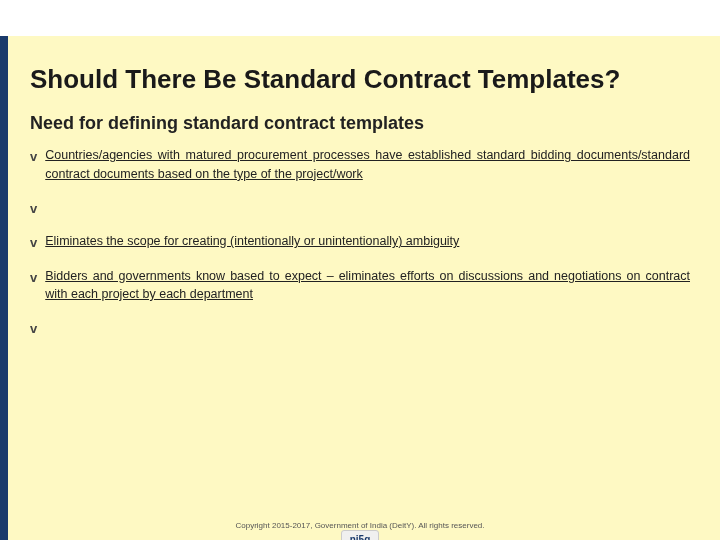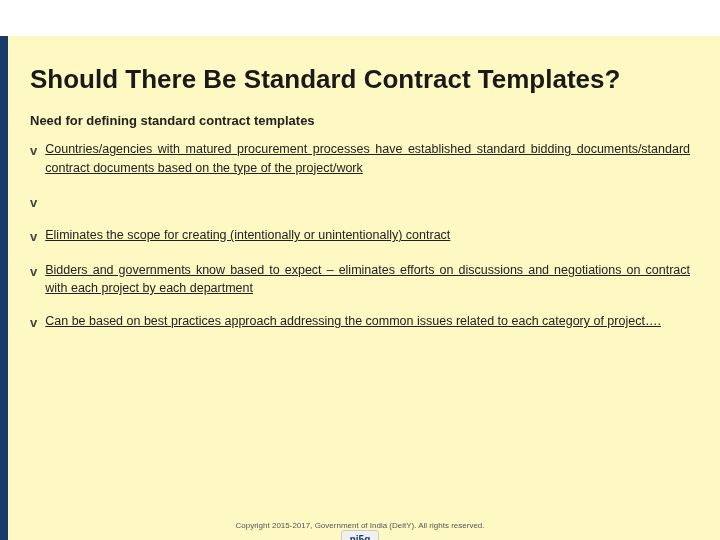--- a/index.html
+++ b/index.html
@@ -43,21 +43,21 @@
 
     .title {
       font-size: 26px;
       font-weight: bold;
       color: #1a1a1a;
       margin-bottom: 18px;
       font-family: Arial, sans-serif;
     }
 
     .subtitle {
-      font-size: 13px;
+      font-size: 18px;
       font-weight: bold;
       color: #222;
       margin-bottom: 12px;
       font-family: Arial, sans-serif;
     }
 
     .bullet-list {
       list-style: none;
       padding: 0;
     }
@@ -142,29 +142,28 @@
     <ul class="bullet-list">
       <li class="bullet-item">
         <span class="bullet-diamond">v</span>
         <span class="bullet-text">Countries/agencies with matured procurement processes have established standard bidding documents/standard contract documents based on the type of the project/work</span>
       </li>
       <li class="bullet-item">
         <span class="bullet-diamond">v</span>
       </li>
       <li class="bullet-item">
         <span class="bullet-diamond">v</span>
-        <span class="bullet-text">Eliminates the scope for creating (intentionally or unintentionally) contract</span>
+        <span class="bullet-text">Eliminates the scope for creating (intentionally or unintentionally) ambiguity</span>
       </li>
       <li class="bullet-item">
         <span class="bullet-diamond">v</span>
         <span class="bullet-text">Bidders and governments know based to expect – eliminates efforts on discussions and negotiations on contract with each project by each department</span>
       </li>
       <li class="bullet-item">
         <span class="bullet-diamond">v</span>
-        <span class="bullet-text">Can be based on best practices approach addressing the common issues related to each category of project….</span>
       </li>
     </ul>
   </div>
 
   <div class="footer">
     <span class="footer-copyright">Copyright 2015-2017, Government of India (DeitY). All rights reserved.</span>
     <div class="footer-logo">
       <div class="logo-box">
         <span>ni5g</span>
       </div>

